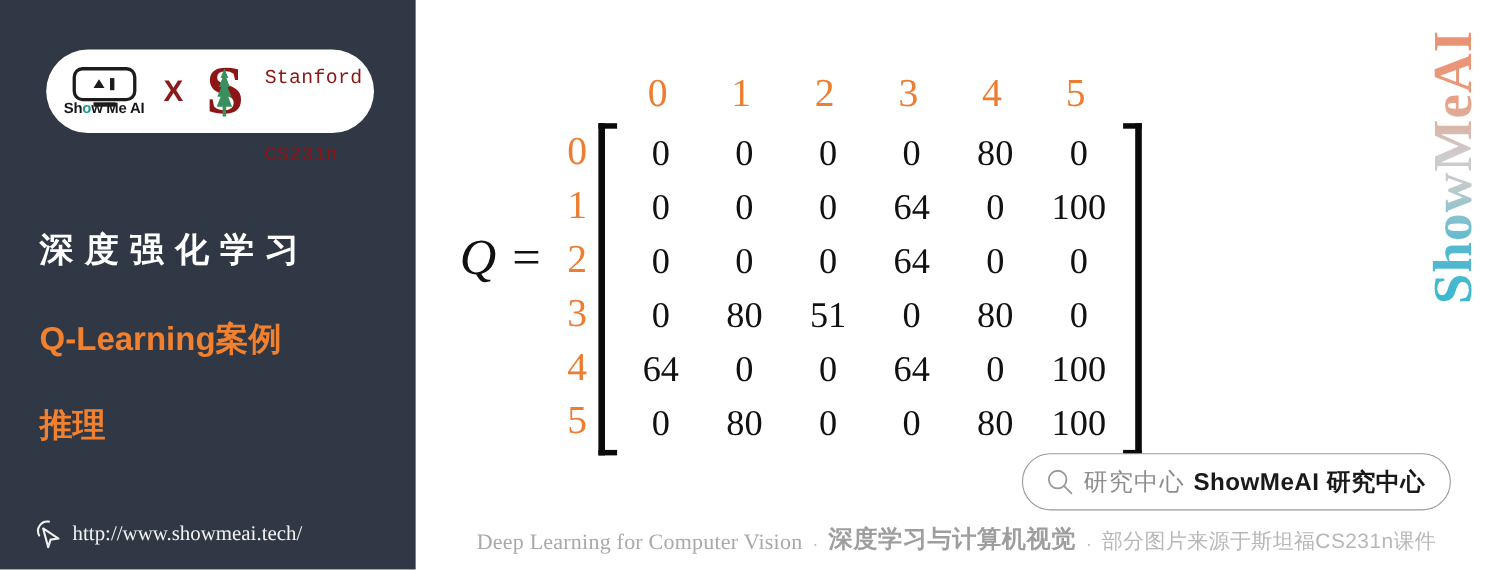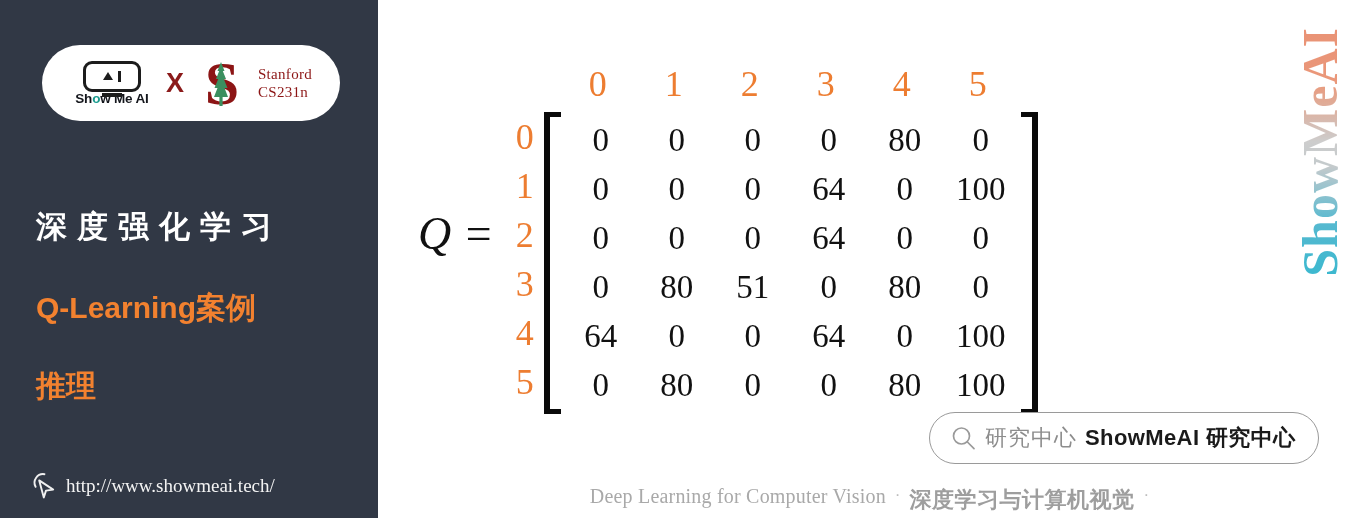--- a/index.html
+++ b/index.html
@@ -115,25 +115,26 @@
     width: 22px; height: 46px;
   }
 
   .stanford-text {
     display: flex;
     flex-direction: column;
     line-height: 1.22;
     margin-left: 2px;
   }
   .stanford-text span {
-    font-size: 15px;
+    font-size: 18px;
     color: #8C1515;
-    font-family: Liberation Serif, serif;
+    font-family: Liberation Mono, monospace;
     letter-spacing: 0.3px;
     white-space: nowrap;
+    margin-top: 48px;
   }
 
   #course-title {
     position: absolute;
     left: 36px; top: 162px;
     width: 310px;
     color: #ffffff;
     font-size: 31px;
     font-weight: bold;
     letter-spacing: 10px;
@@ -305,23 +306,23 @@
     font-weight: bold;
     color: #1a1a1a;
     white-space: nowrap;
     letter-spacing: 0.4px;
   }
 
   
   #footer {
     position: absolute;
     left: 378px; right: 0;
-    bottom: 3px;
-    display: flex;
-    align-items: flex-start;
+    bottom: 13px;
+    display: flex;
+    align-items: flex-end;
     justify-content: center;
     gap: 9px;
     white-space: nowrap;
   }
   .foot-en {
     font-family: "Liberation Serif", serif;
     font-size: 20px;
     color: #a9a9a9;
     letter-spacing: 0.2px;
   }
@@ -514,15 +515,16 @@
       <span id="watermark-text">ShowMeAI</span>
     </div>
 
   </main>
 
   <footer id="footer">
     <span class="foot-en">Deep Learning for Computer Vision</span>
     <span class="foot-dot">·</span>
     <span class="foot-cn-bold">深度学习与计算机视觉</span>
     <span class="foot-dot">·</span>
+    <span class="foot-cn">部分图片来源于斯坦福CS231n课件</span>
   </footer>
 
 </div>
 
 </body></html>

